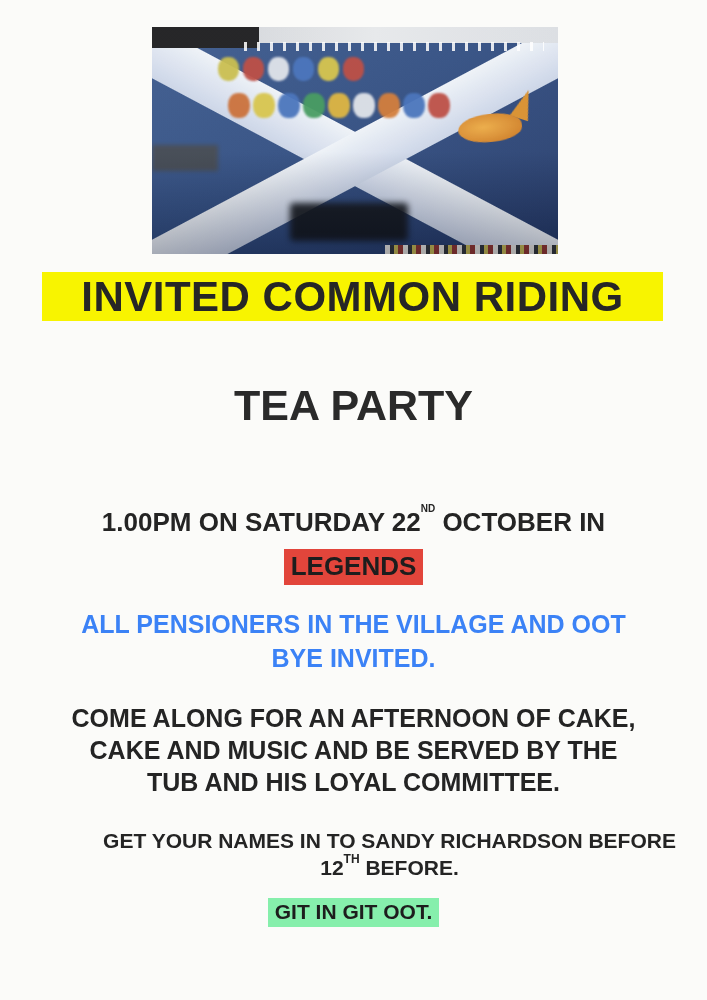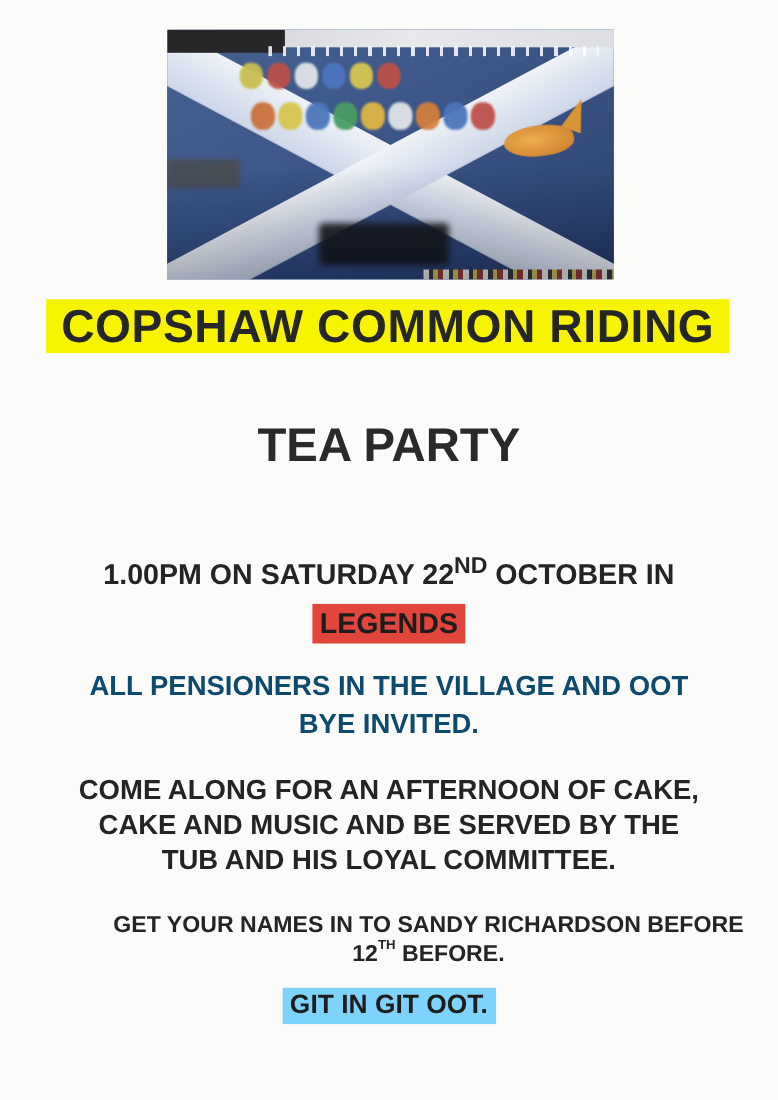--- a/index.html
+++ b/index.html
@@ -97,48 +97,48 @@
   .heading{
     position:absolute;left:0;top:380px;width:707px;
     text-align:center;font-size:43px;font-weight:700;line-height:51px;
     color:#2a2a2a;
   }
   .when{
     position:absolute;left:0;top:506px;width:707px;
     text-align:center;font-size:26px;font-weight:700;line-height:33px;
     color:#242424;
   }
-  .when sup{font-size:21px;vertical-align:top;line-height:1;position:relative;top:-2px;}
+  .when sup{font-size:10px;vertical-align:top;line-height:1;position:relative;top:-2px;}
   .venue-highlight{
     display:inline-block;background:#e2453b;color:#1d1d1d;
     padding:1px 7px 2px 7px;margin-top:10px;
   }
   .invite{
     position:absolute;left:0;top:607px;width:707px;
     text-align:center;font-size:25px;font-weight:700;line-height:34px;
-    color:#0c4a6e;
+    color:#3b82f6;
   }
   .description{
     position:absolute;left:0;top:702px;width:707px;
     text-align:center;font-size:25px;font-weight:700;line-height:32px;
     color:#242424;
   }
   .rsvp{
     position:absolute;left:0;top:827px;width:707px;
     text-align:center;font-size:21px;font-weight:700;line-height:27px;
     color:#242424;
     padding-left:36px;
   }
   .rsvp sup{font-size:12px;vertical-align:top;line-height:1;position:relative;top:-1px;}
   .footer-line{
     position:absolute;left:0;top:898px;width:707px;text-align:center;
   }
   .footer-highlight{
-    display:inline-block;background:#7dd3fc;color:#1d1d1d;
-    font-size:24px;font-weight:700;padding:2px 7px 3px 7px;
+    display:inline-block;background:#86efac;color:#1d1d1d;
+    font-size:21px;font-weight:700;padding:2px 7px 3px 7px;
   }
 </style>
 </head>
 <body>
 
 <div class="page">
 
   <div class="photo">
     <div class="flag-blue"></div>
     <div class="stripe s1"></div>
@@ -165,21 +165,21 @@
       </div>
     <div class="goldfish-tail"></div>
     <div class="goldfish-body"></div>
     <div class="smudge-left"></div>
     <div class="blob-bottom"></div>
     <div class="bunting-bottom"></div>
     <div class="photo-shade"></div>
   </div>
 
   <div class="band-title">
-    <span>COPSHAW COMMON RIDING</span>
+    <span>INVITED COMMON RIDING</span>
   </div>
 
   <div class="heading">
     <div>TEA PARTY</div>
   </div>
 
   <div class="when">
     <div><span>1.00PM ON SATURDAY 22</span><sup>ND</sup><span> OCTOBER IN</span></div>
     <div>
       <span class="venue-highlight">LEGENDS</span>

